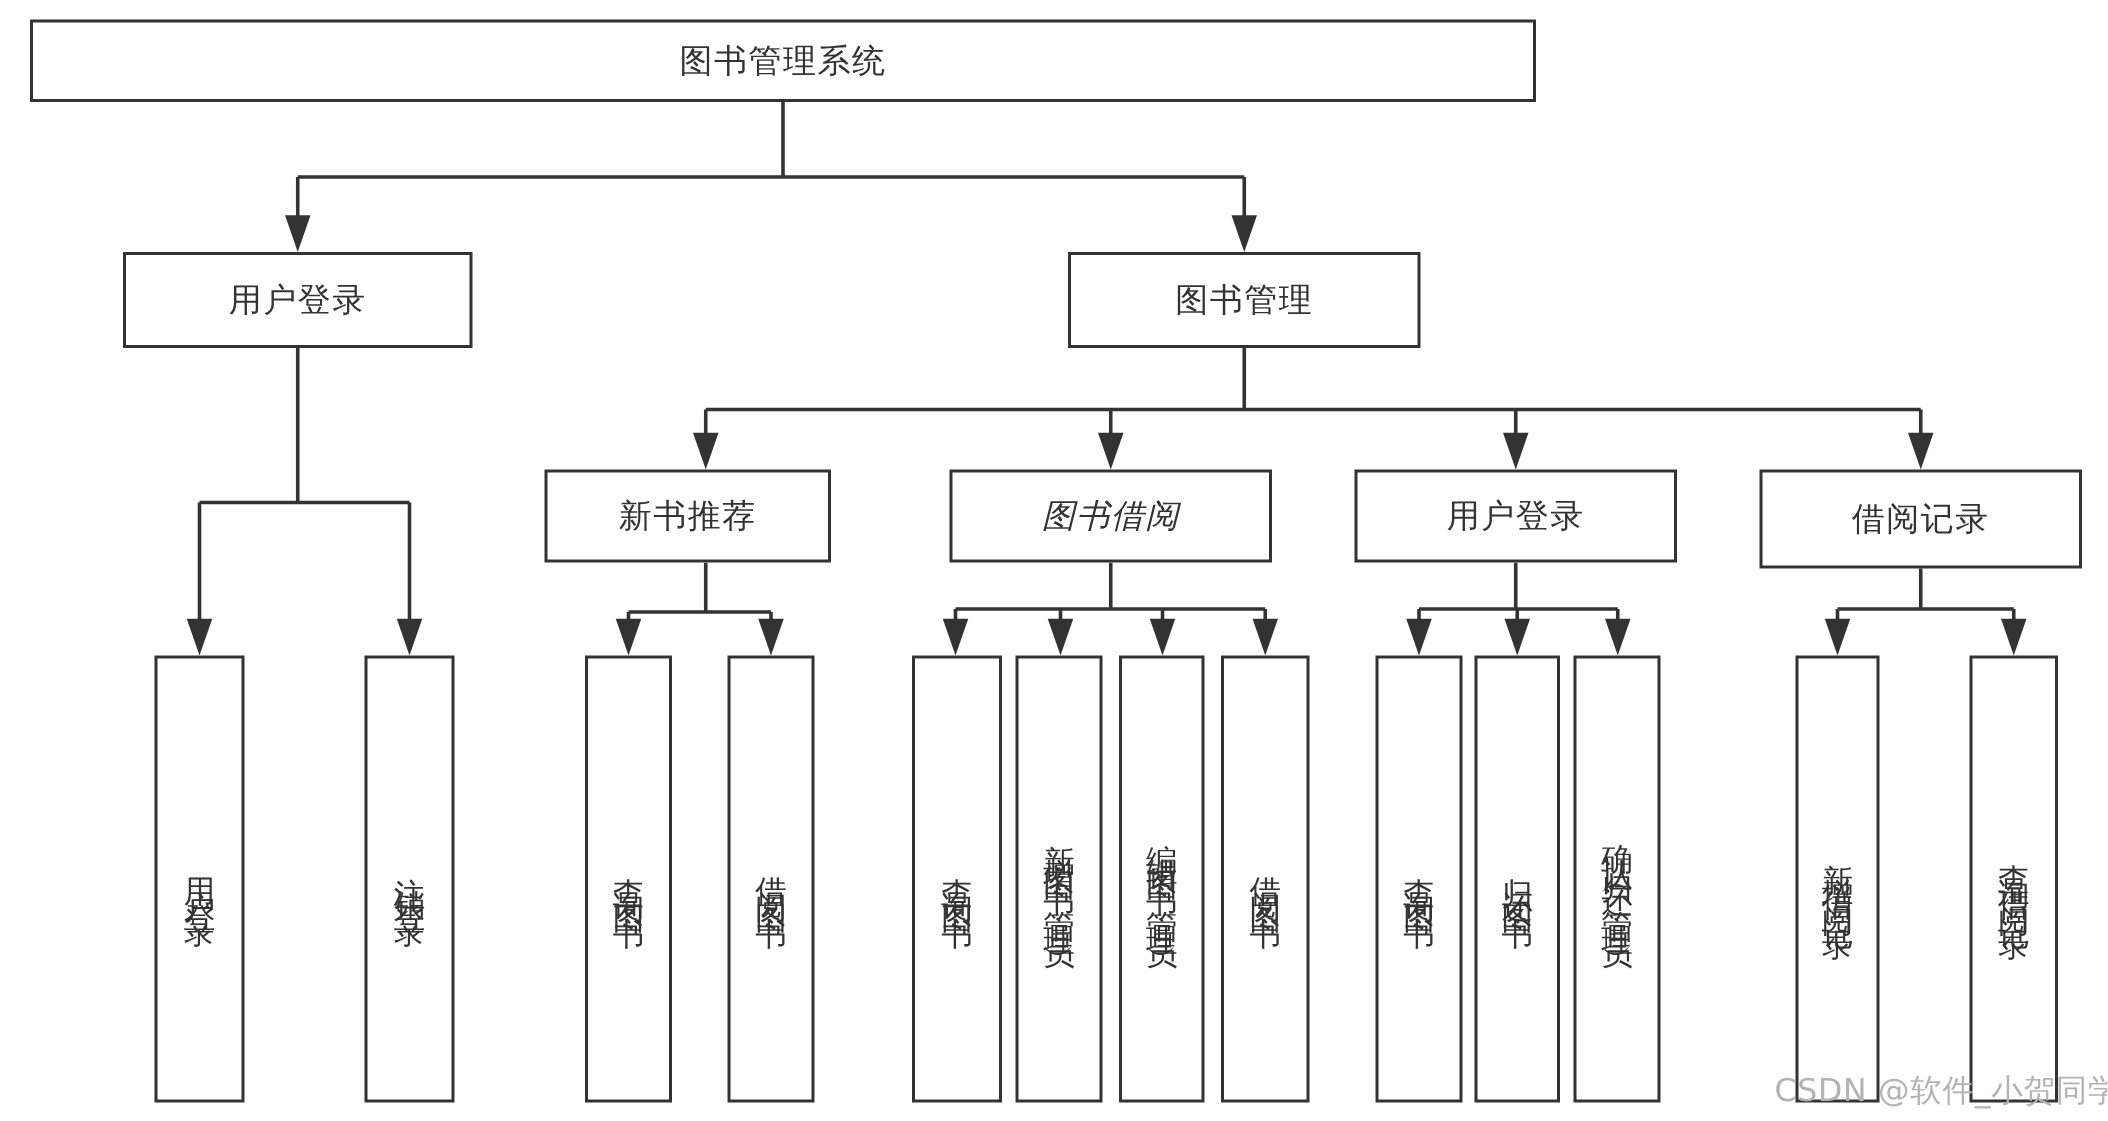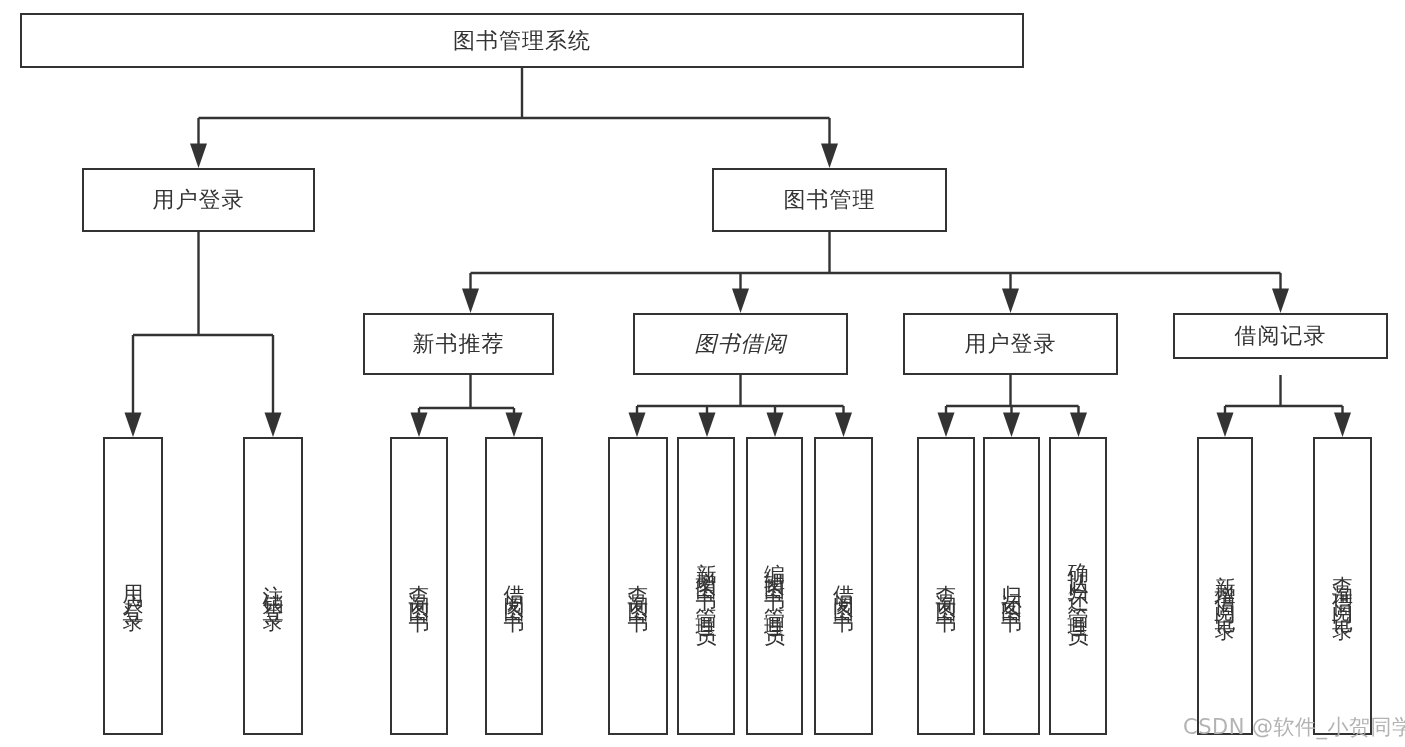--- a/index.html
+++ b/index.html
@@ -107,21 +107,21 @@
 
   <div class="node" style="left:363px;top:313px;width:191px;height:62px;">
     <span class="hlabel">新书推荐</span>
   </div>
   <div class="node" style="left:633px;top:313px;width:215px;height:62px;font-style:italic;">
     <span class="hlabel">图书借阅</span>
   </div>
   <div class="node" style="left:903px;top:313px;width:215px;height:62px;">
     <span class="hlabel">用户登录</span>
   </div>
-  <div class="node" style="left:1173px;top:313px;width:215px;height:46px;">
+  <div class="node" style="left:1173px;top:313px;width:215px;height:66px;">
     <span class="hlabel">借阅记录</span>
   </div>
 
   <div class="node" style="left:103px;top:437px;width:60px;height:298px;">
     <span class="vlabel">用户登录</span>
   </div>
   <div class="node" style="left:243px;top:437px;width:60px;height:298px;">
     <span class="vlabel">注销登录</span>
   </div>
 

